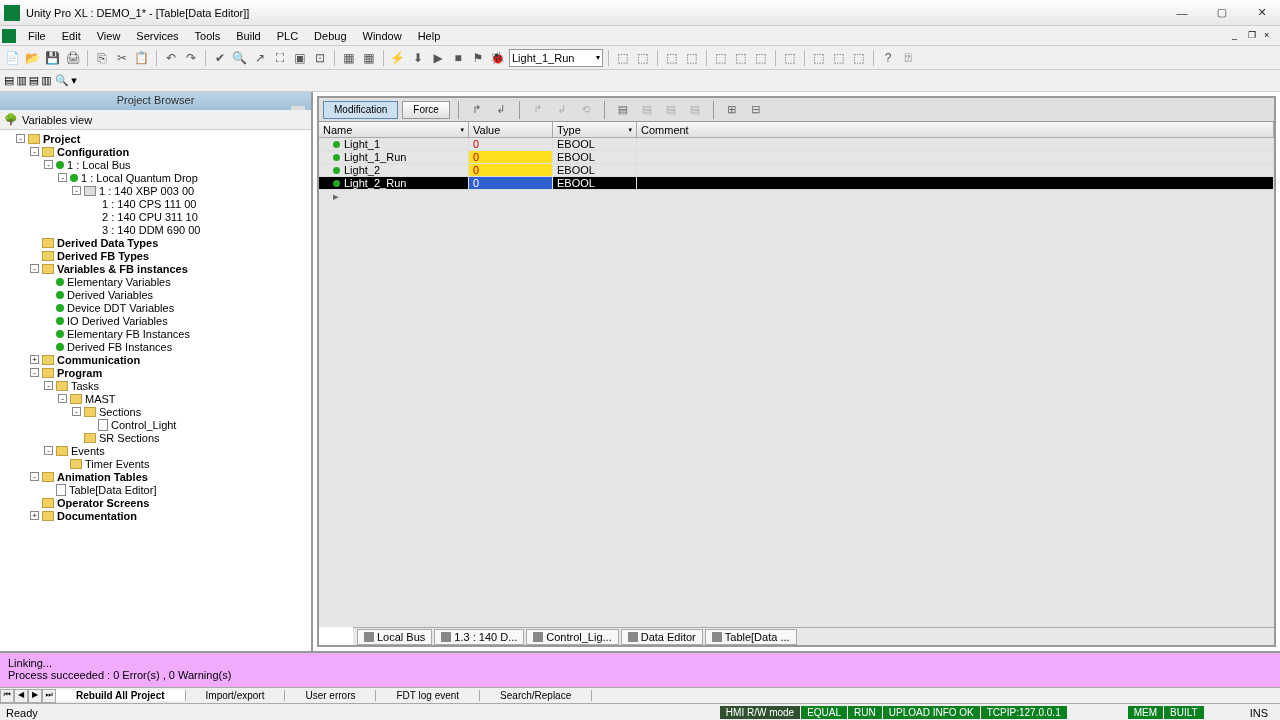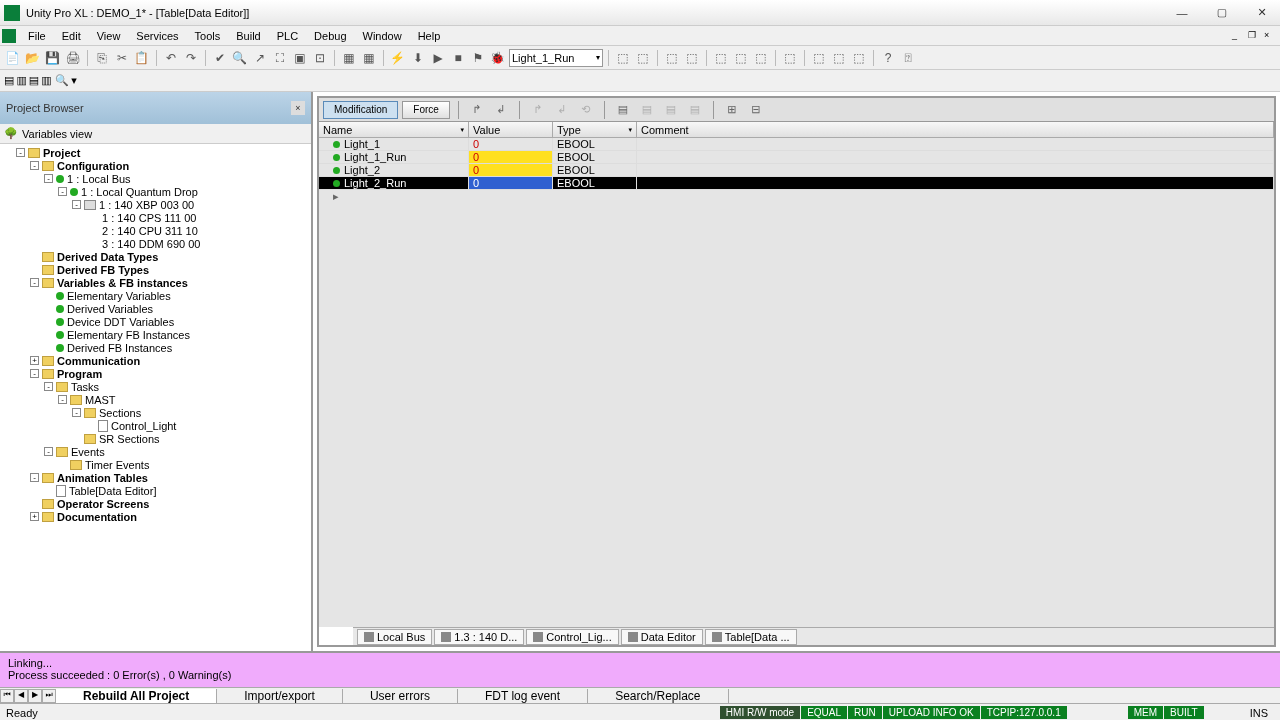--- a/index.html
+++ b/index.html
@@ -27,21 +27,21 @@
 .toolbar .tb-combo::after { content: "▾"; margin-left: auto; font-size: 8px; }
 
 
 .secbar { height: 22px; background: #f0f0f0; display: flex; align-items: center; padding: 0 4px; gap: 2px; border-bottom: 1px solid #ccc; }
 
 
 .main { display: flex; height: 559px; }
 
 
 .pbrowser { width: 313px; border-right: 2px solid #999; display: flex; flex-direction: column; }
-.pb-title { height: 18px; background: linear-gradient(#bcd4e8, #a0c0d8); color: #333; padding: 16px 6px; font-size: 11px; display: flex; align-items: center; }
+.pb-title { height: 18px; background: linear-gradient(#bcd4e8, #a0c0d8); color: #333; padding: 2px 6px; font-size: 11px; display: flex; align-items: center; flex-direction: column; }
 .pb-title .close-x { margin-left: auto; width: 14px; height: 14px; background: #ddd; text-align: center; font-size: 9px; line-height: 14px; cursor: pointer; }
 .pb-view { height: 20px; background: #f0f0f0; display: flex; align-items: center; padding: 0 4px; border-bottom: 1px solid #ccc; }
 .pb-view .view-icon { width: 14px; height: 14px; margin-right: 4px; }
 .pb-tree { flex: 1; background: #fff; overflow: auto; padding: 2px; }
 .tree-node { display: flex; align-items: center; height: 13px; white-space: nowrap; }
 .tree-node .expander { width: 9px; height: 9px; border: 1px solid #888; font-size: 8px; line-height: 7px; text-align: center; margin-right: 3px; cursor: pointer; }
 .tree-node .noexp { width: 12px; }
 .tree-node .folder { width: 12px; height: 10px; background: #f0d060; border: 1px solid #c0a040; margin-right: 3px; }
 .tree-node .rack { width: 12px; height: 10px; background: #ddd; border: 1px solid #888; margin-right: 3px; }
 .tree-node .dot { width: 8px; height: 8px; border-radius: 50%; background: #2a2; margin-right: 3px; }
@@ -95,21 +95,21 @@
 .btab .ticon { width: 10px; height: 10px; background: #888; }
 
 
 .output { height: 36px; background: #f0abfc; border-top: 2px solid #999; padding: 4px 8px; overflow: hidden; }
 .output .line { font-size: 11px; }
 
 
 .out-tabs { height: 16px; background: #f0f0f0; display: flex; align-items: center; border-top: 1px solid #aaa; }
 .out-tabs .nav { display: flex; }
 .out-tabs .nav-btn { width: 14px; height: 14px; font-size: 8px; text-align: center; cursor: pointer; border: 1px solid #aaa; }
-.out-tabs .otab { padding: 0 27px; font-size: 12px; border-right: 1px solid #aaa; cursor: pointer; }
+.out-tabs .otab { padding: 0 20px; font-size: 10px; border-right: 1px solid #aaa; cursor: pointer; }
 .out-tabs .otab.active { background: #fff; font-weight: bold; }
 
 
 .statusbar { height: 18px; background: #f0f0f0; display: flex; align-items: center; padding: 0 6px; border-top: 1px solid #aaa; }
 .statusbar .status-left { flex: 1; }
 .statusbar .badge { padding: 1px 6px; color: #fff; font-size: 10px; margin-left: 1px; }
 .badge.green { background: #0a8020; }
 .badge.dark { background: #305030; }
 .statusbar .ins { padding: 0 6px; }
 </style>
@@ -276,20 +276,25 @@
         </div>
       <div class="tree-node indent-3">
           <span class="noexp"></span>
           <span class="dot"></span>
           <span class="label">Derived Variables</span>
         </div>
       <div class="tree-node indent-3">
           <span class="noexp"></span>
           <span class="dot"></span>
           <span class="label">Device DDT Variables</span>
+        </div>
+      <div class="tree-node indent-3">
+          <span class="noexp"></span>
+          <span class="dot"></span>
+          <span class="label">IO Derived Variables</span>
         </div>
       <div class="tree-node indent-3">
           <span class="noexp"></span>
           <span class="dot"></span>
           <span class="label">Elementary FB Instances</span>
         </div>
       <div class="tree-node indent-3">
           <span class="noexp"></span>
           <span class="dot"></span>
           <span class="label">Derived FB Instances</span>

